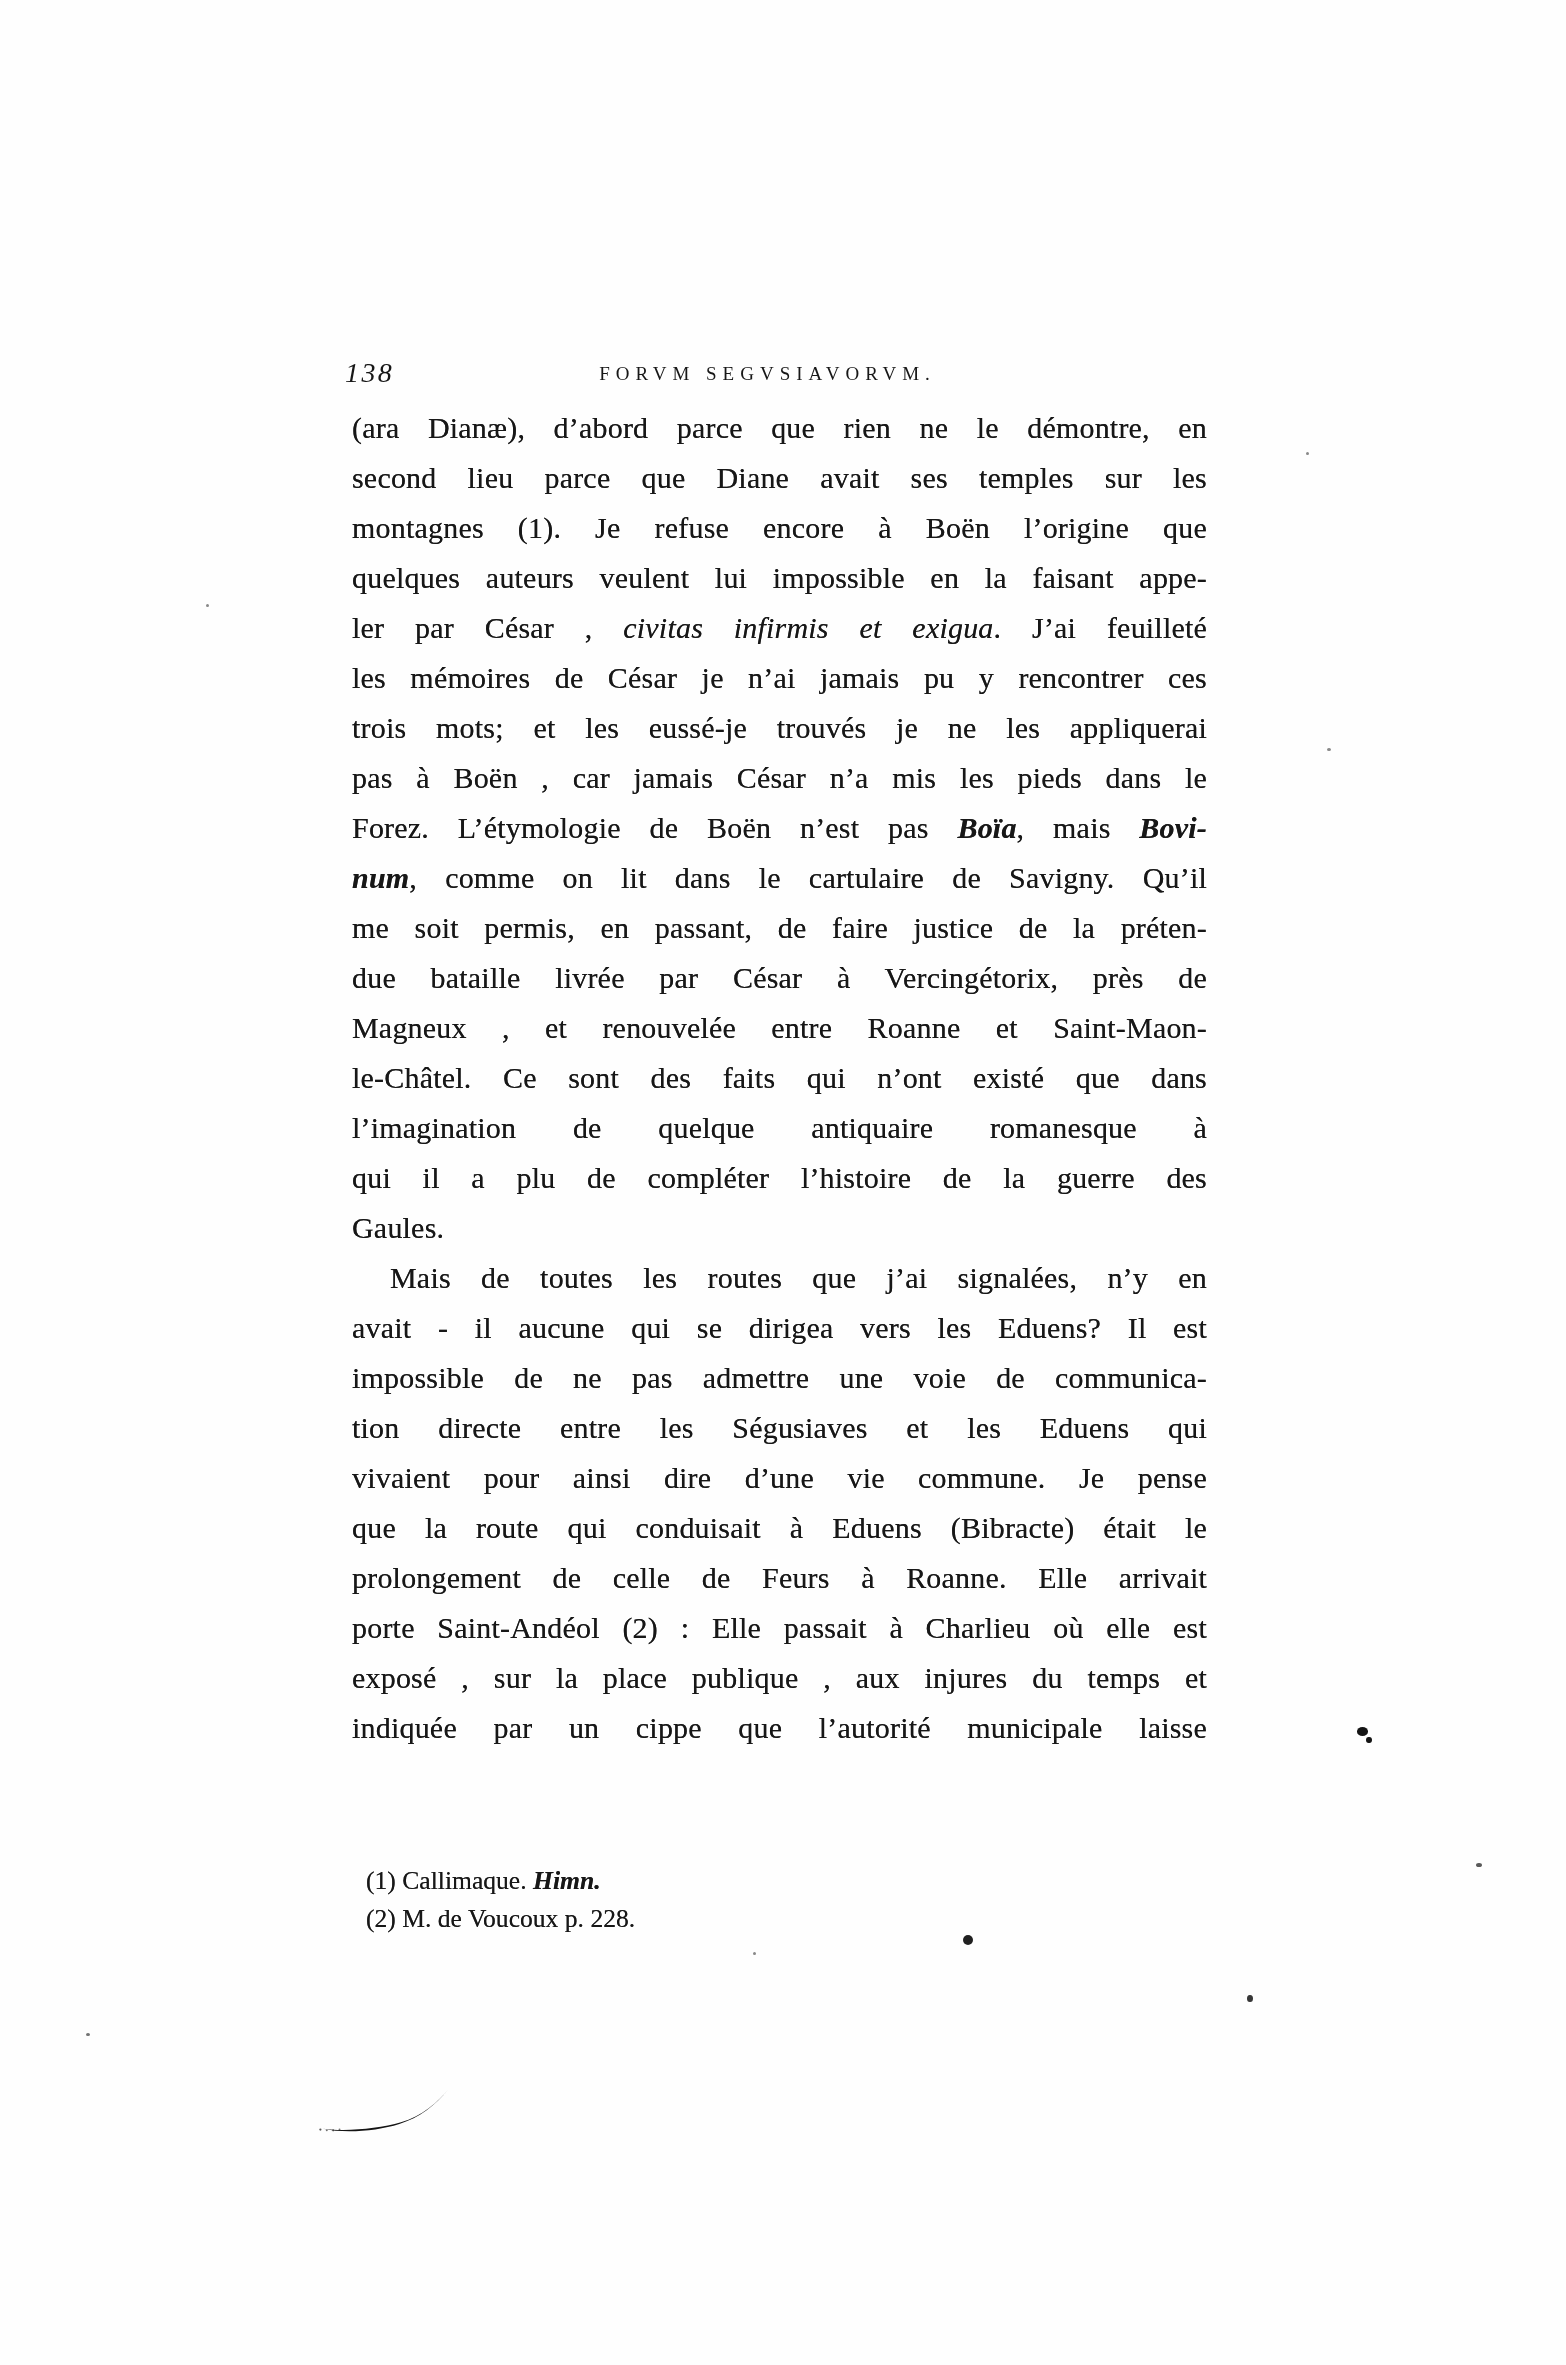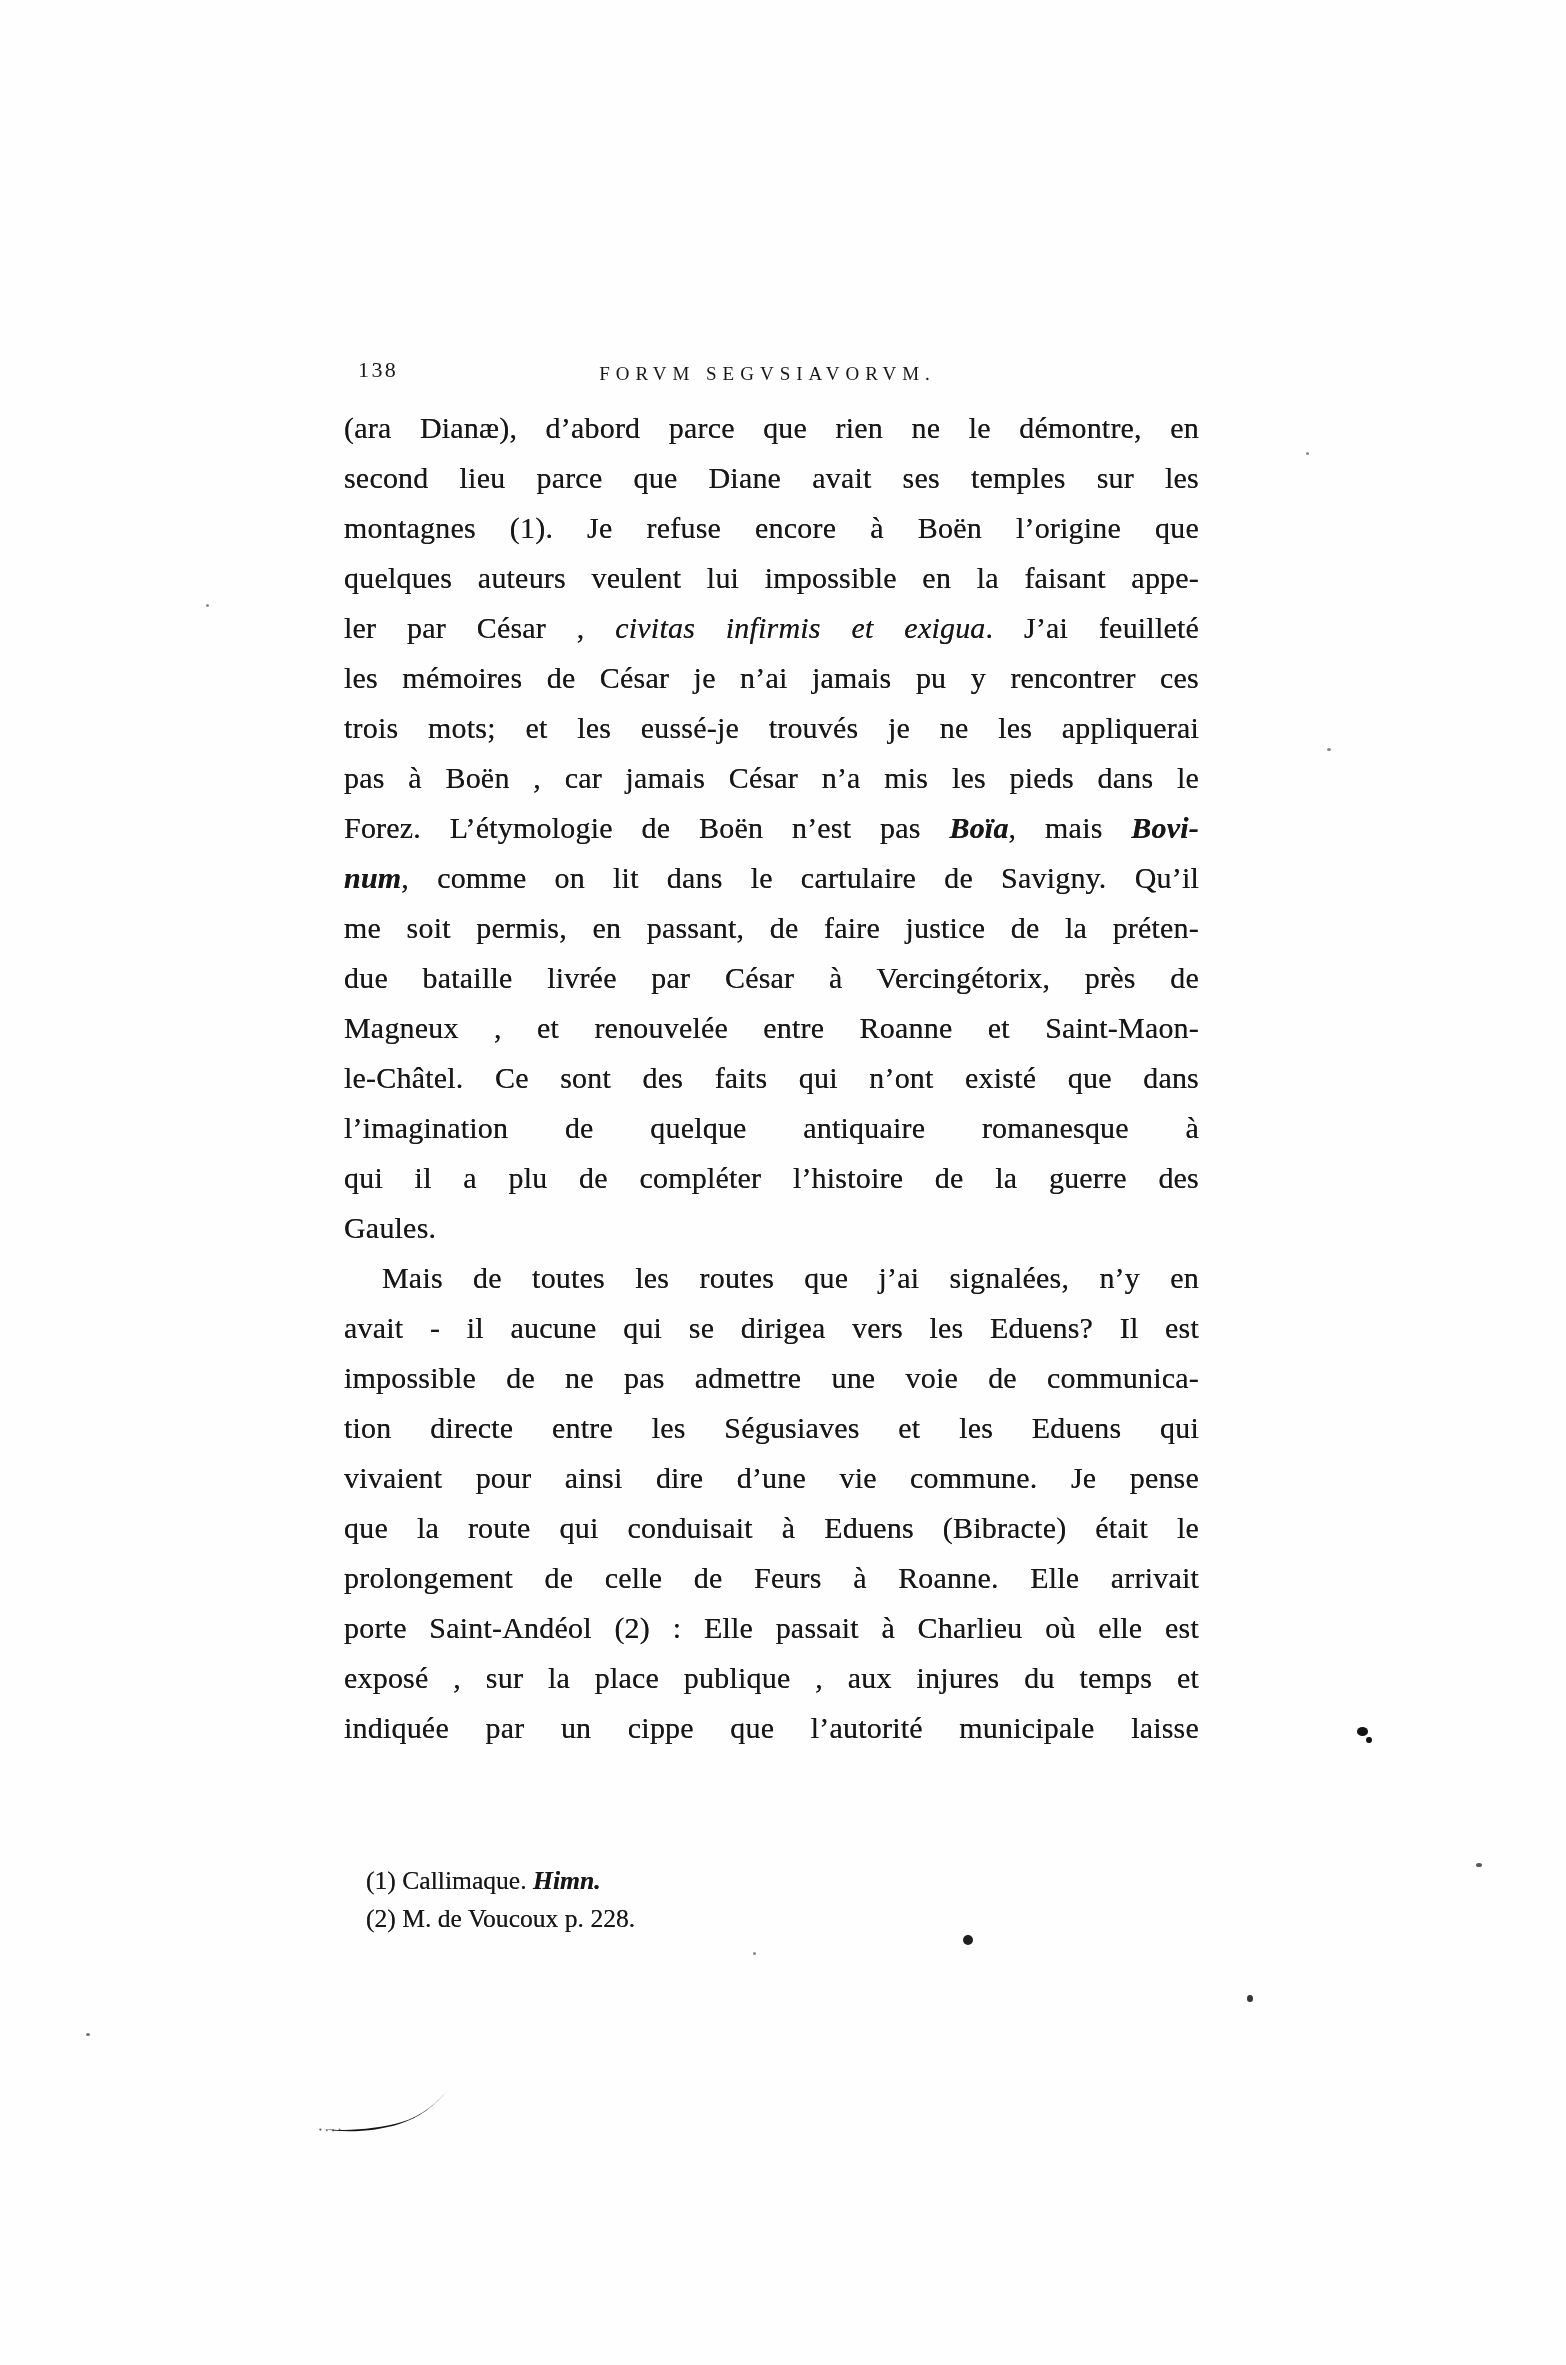--- a/index.html
+++ b/index.html
@@ -8,30 +8,30 @@
     width: 1567px;
     height: 2366px;
     background: var(--paper, #fefefe);
     overflow: hidden;
     font-family: "Liberation Serif", "DejaVu Serif", serif;
     color: var(--ink, #171717);
   }
   
   .page-header { position: absolute; left: 340px; top: 355px; width: 855px; height: 40px; }
   .page-number {
-    position: absolute; left: 18px; top: 1.6px;
-    font-size: 22px; letter-spacing: 2.4px;
+    position: absolute; left: 5px; top: 1.6px;
+    font-size: 28px; letter-spacing: 2.4px; font-style: italic;
   }
   .running-title {
     position: absolute; left: 50%; transform: translateX(-50%); top: 8px;
     font-size: 19px; font-weight: normal; letter-spacing: 6px; white-space: nowrap;
   }
   
   .body-text {
-    position: absolute; left: 344px; top: 403px; width: 855px;
+    position: absolute; left: 352px; top: 403px; width: 855px;
     font-size: 30px; line-height: 50px; letter-spacing: 0.2px;
     text-shadow: 0 0 0.6px rgba(10,10,10,0.75);
   }
   .para { margin: 0; }
   .line { text-align: justify; text-align-last: justify; height: 50px; }
   .line.end { text-align-last: left; }
   .para.indent .line:first-child { text-indent: 38px; }
   .i { font-style: italic; }
   .b { font-weight: bold; }
   

